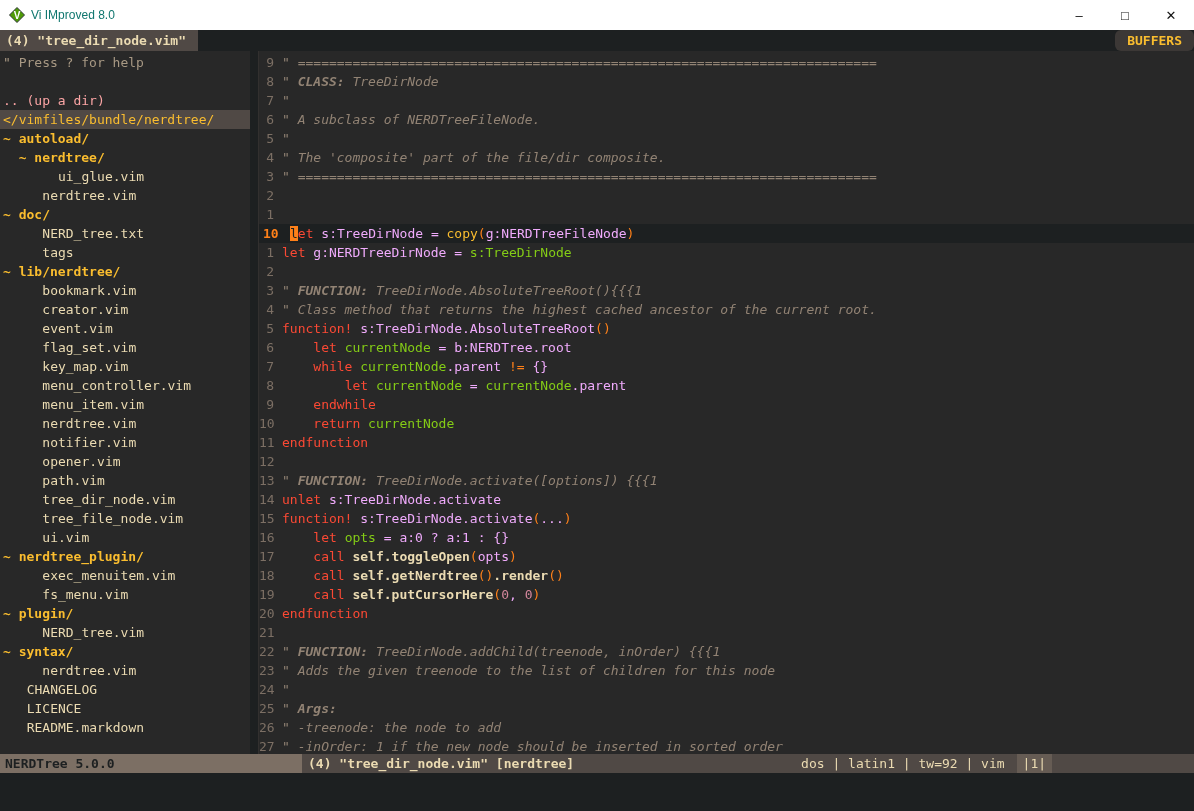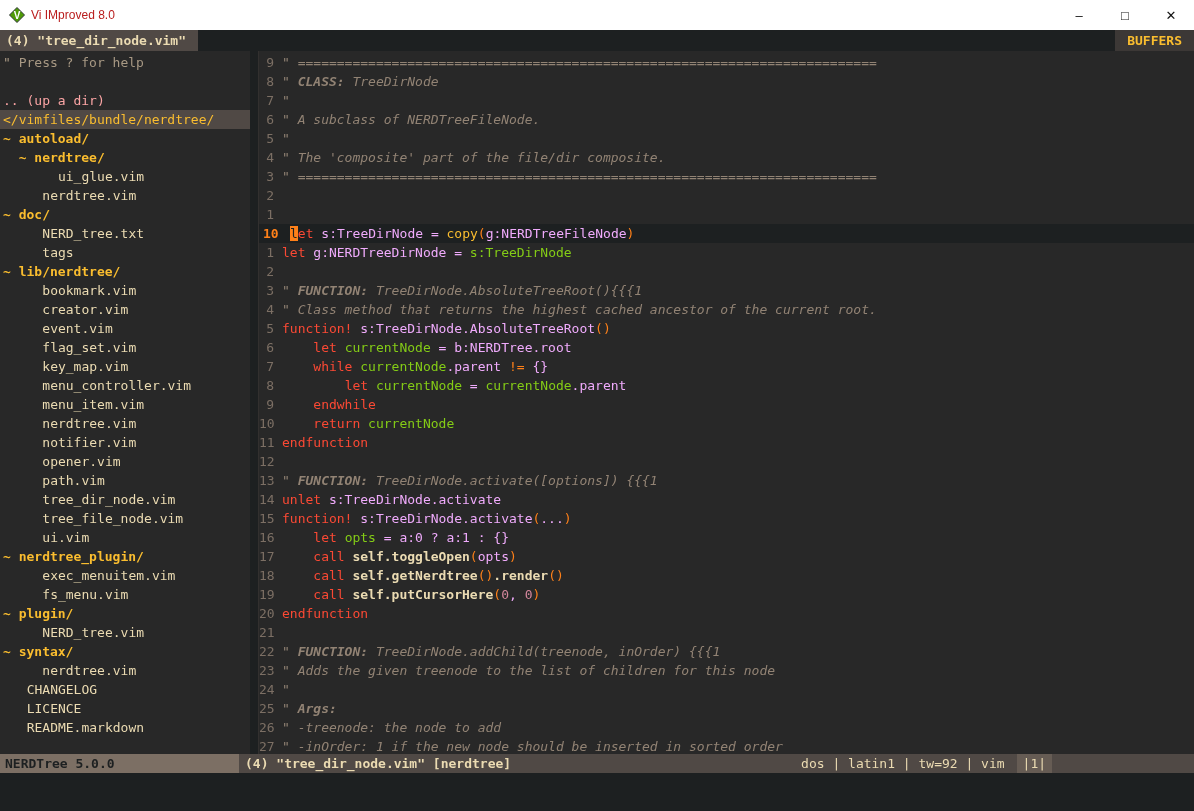--- a/index.html
+++ b/index.html
@@ -5,32 +5,32 @@
   * { margin:0; padding:0; box-sizing:border-box; }
   html,body { width:1194px; height:811px; overflow:hidden; background:#282828;
               font-family:"DejaVu Sans Mono", monospace; }
   .window { width:1194px; height:811px; display:flex; flex-direction:column; background:#282828; }
 
   
   .titlebar { height:30px; background:#ffffff; display:flex; align-items:center;
               font-family:"Liberation Sans", sans-serif; font-size:12px; color:#000;
               flex-shrink:0; }
   .vim-icon { width:16px; height:16px; margin:0 6px 0 9px; display:inline-flex; }
-  .title-text { color:#b91c1c;text-align:center; }
+  .title-text { color:#0f766e;text-align:center; }
   .win-buttons { margin-left:auto; display:flex; height:30px; }
   .win-btn { width:46px; height:30px; display:flex; align-items:center; justify-content:center;
              font-size:13px; color:#111; cursor:default; }
 
   
   .tabline { height:21px; background:#1d2021; display:flex; align-items:stretch;
              font-size:13px; flex-shrink:0; }
   .tab { background:#504945; color:#ebdbb2; font-weight:bold; padding:0 12px 0 6px;
          display:flex; align-items:center; white-space:pre; }
   .tabline-right { margin-left:auto; background:#3c3836; color:#fabd2f; font-weight:bold;
-                   padding:0 12px; display:flex; align-items:center; }
+                   padding:0 12px; display:flex; align-items:center;border-radius:6px; }
 
   
   .main { flex:1; display:flex; overflow:hidden; }
   .nerdtree { width:250px; background:#282828; padding-top:2px; font-size:13px;
               line-height:19px; white-space:pre; overflow:hidden; flex-shrink:0; }
   .tree-row { height:19px; padding-left:3px; }
   .tree-help { color:#a89984; }
   .tree-up   { color:#fca5a5; }
   .tree-root { background:#504945; color:#fabd2f; font-weight:normal; }
   .tree-dir  { color:#fabd2f; font-weight:bold; }
@@ -54,21 +54,21 @@
   .tk-f  { color:#fabd2f; }
   .tk-p  { color:#fe8019; }
   .tk-b  { color:#84cc16; }
   .tk-m  { color:#ebdbb2; font-weight:bold; }
   .tk-n  { color:#d3869b; }
   .tk-cur{ background:#fe8019; color:#1d2021; }
 
   
   .statusline { height:19px; background:#504945; display:flex; align-items:stretch;
                 font-size:13px; line-height:19px; flex-shrink:0; white-space:pre; }
-  .sl-left { width:239px; flex-shrink:0; background:#7c6f64; color:#1d2021;
+  .sl-left { width:302px; flex-shrink:0; background:#7c6f64; color:#1d2021;
              font-weight:bold; padding-left:5px; }
   .sl-center { color:#ebdbb2; font-weight:bold; padding-left:6px; }
   .sl-right { margin-left:auto; display:flex; align-items:stretch; }
   .sl-info { color:#ebdbb2; padding:0 12px; }
   .sl-win  { color:#ebdbb2; background:#665c54; padding:0 6px; }
   .sl-pos  { background:#ec4899; color:#282828; font-weight:bold; padding:0 24px;margin-top:28px; }
 
   .cmdline { height:38px; background:#1d2021; flex-shrink:0; }
 </style>
 </head>

